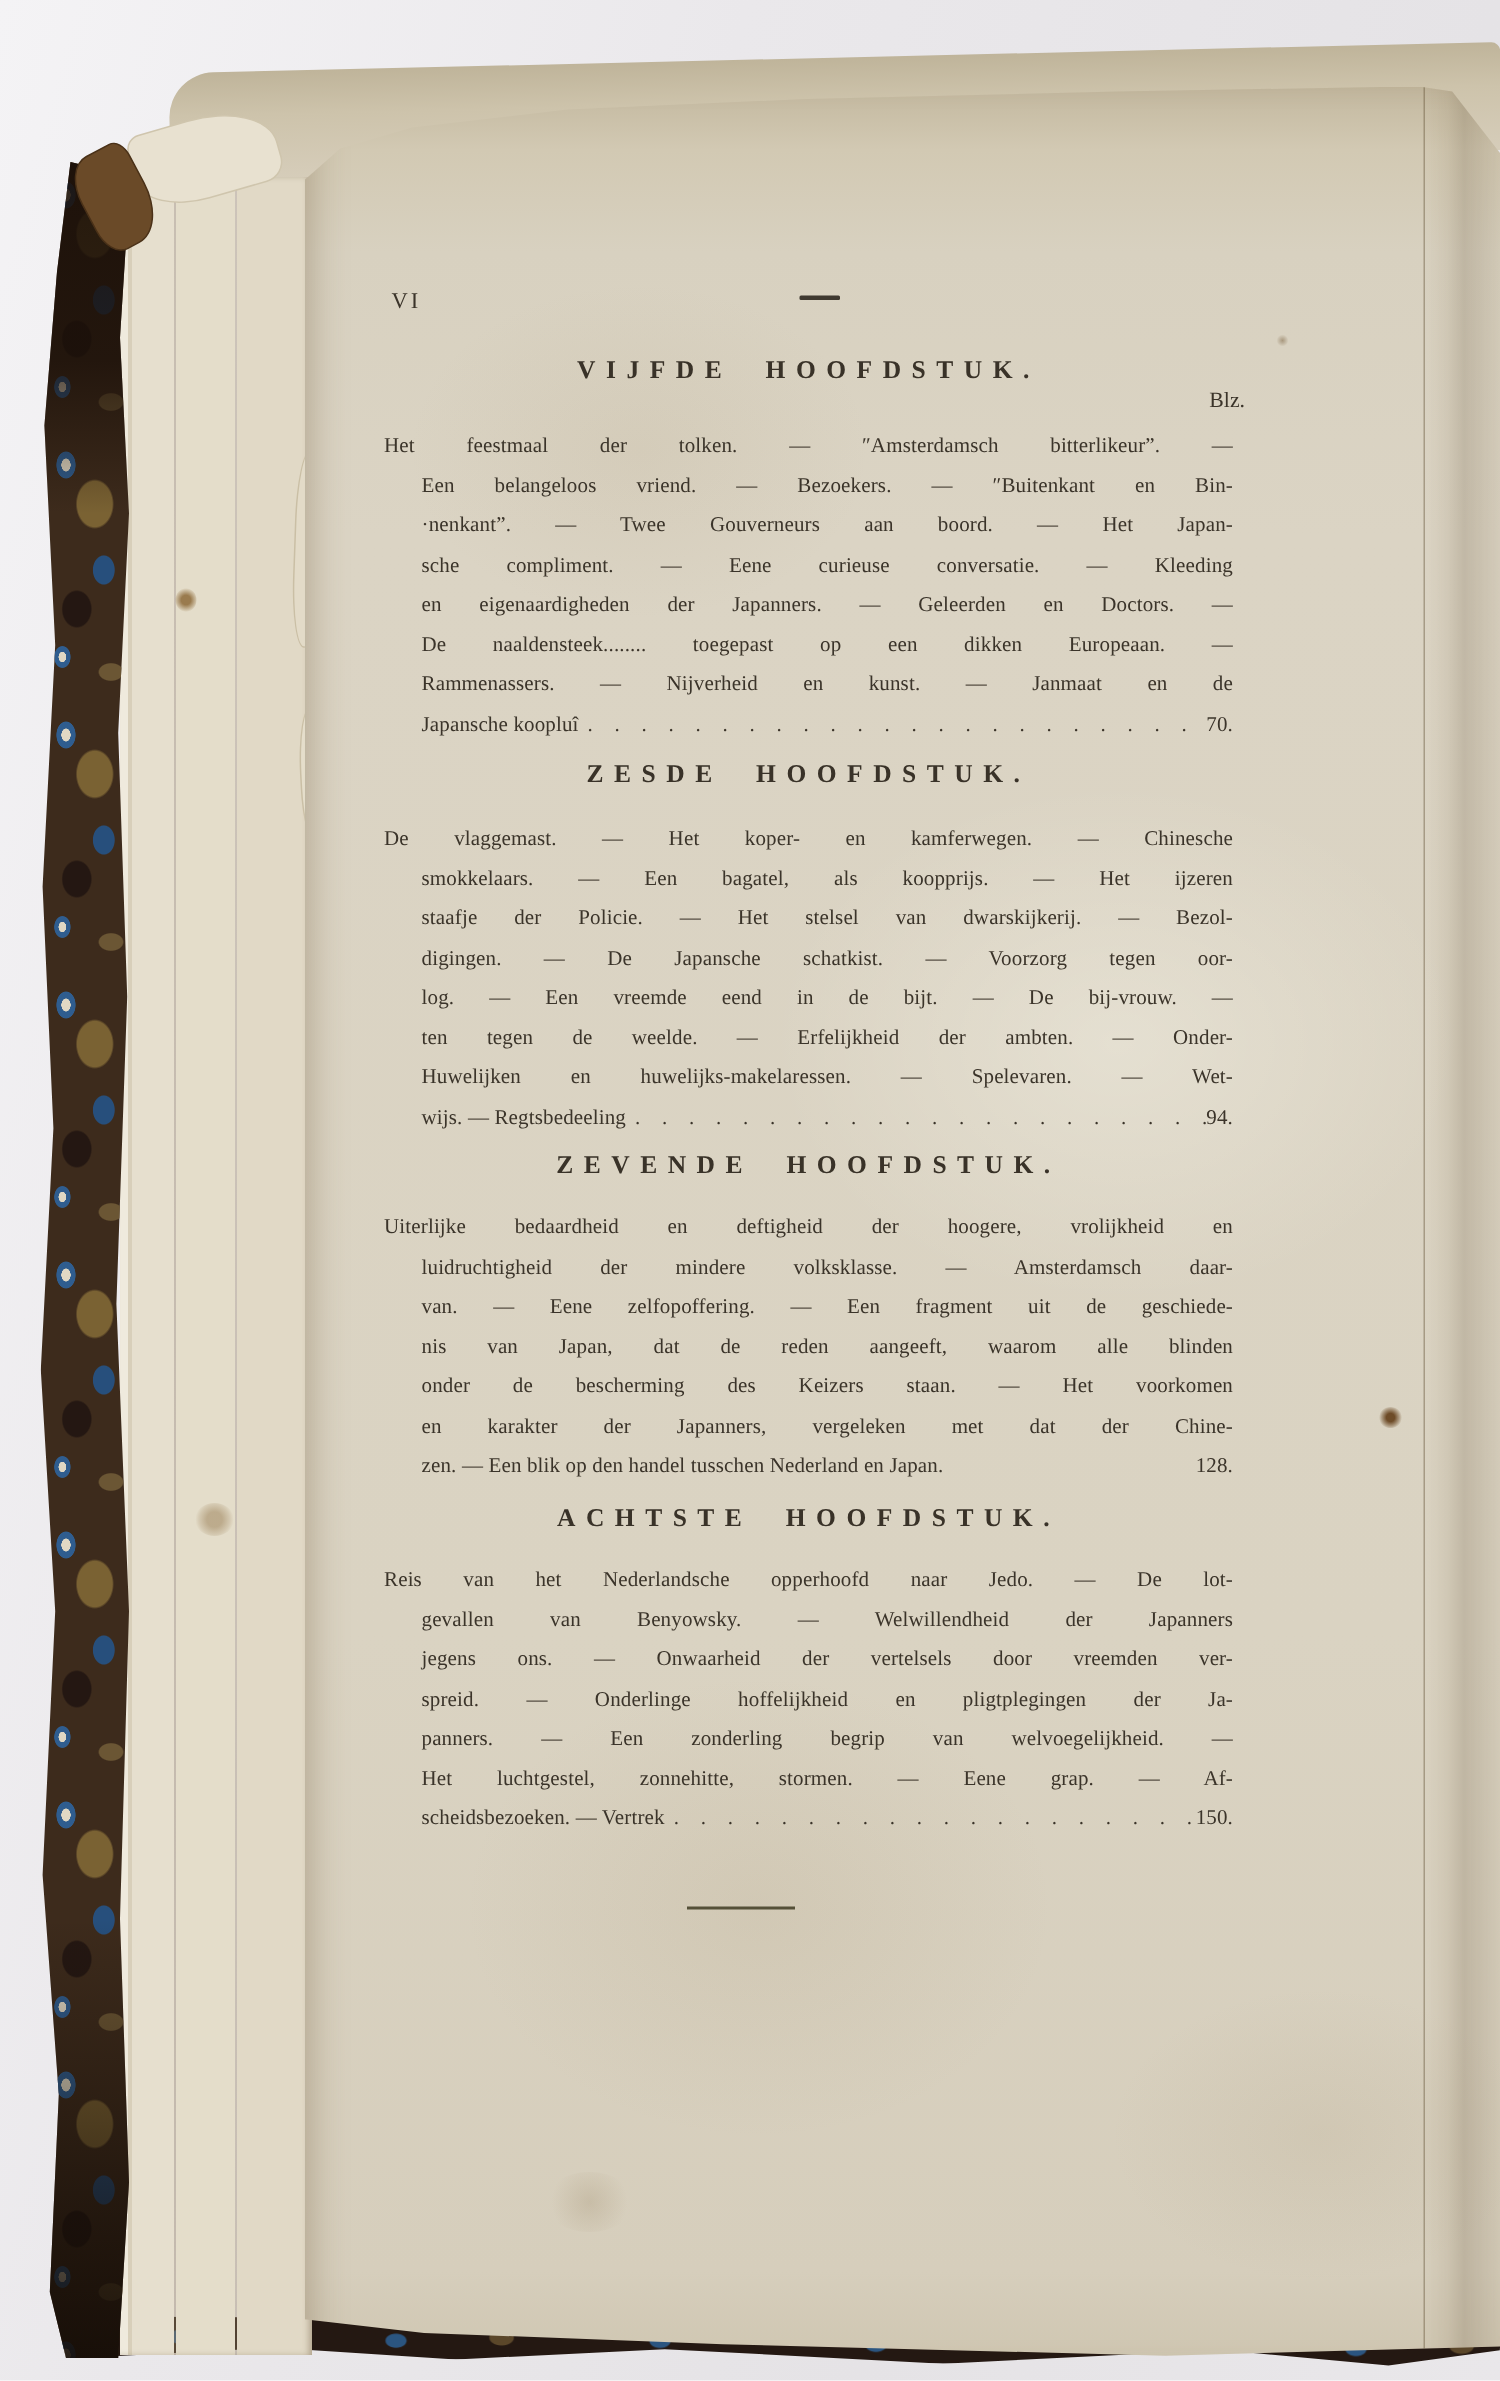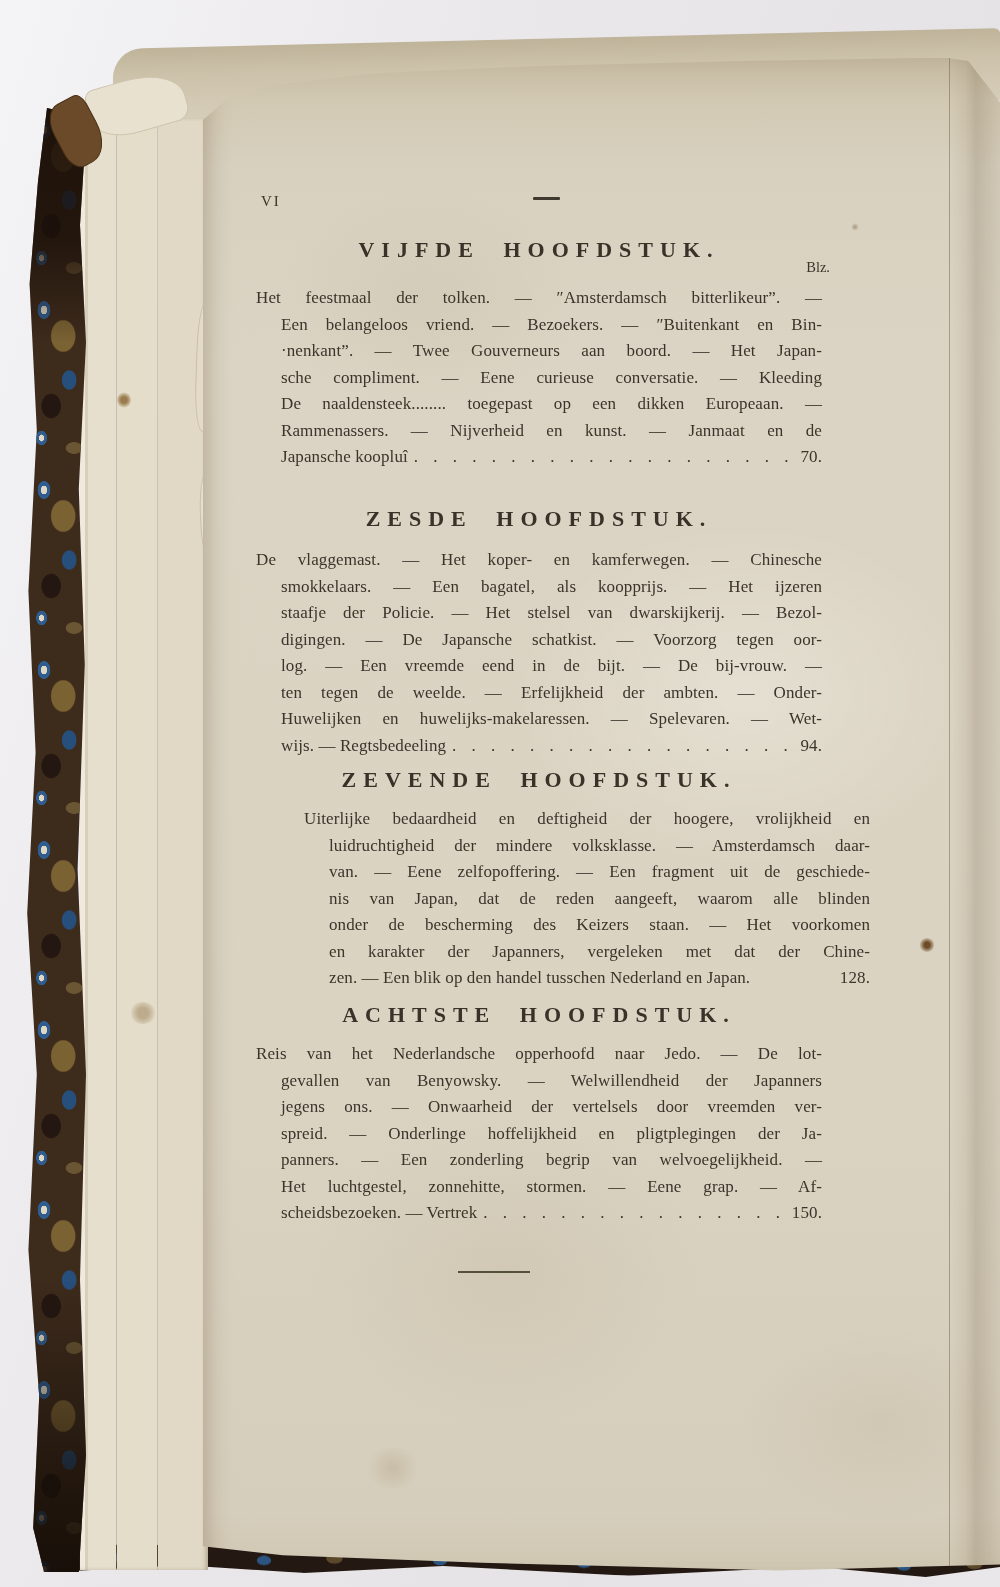--- a/index.html
+++ b/index.html
@@ -89,25 +89,25 @@
   .spot-d{left:160px;top:1390px;width:60px;height:40px;background:radial-gradient(circle,rgba(148,126,90,.22),transparent 70%);}
   .spot-e{left:648px;top:165px;width:8px;height:8px;background:radial-gradient(circle,rgba(120,95,60,.5),transparent 70%);}
 
   
   .txt{color:#3b342a;}
   .folio{position:absolute;left:58px;top:135px;font-size:15px;letter-spacing:2px;}
   .header-dash{position:absolute;left:330px;top:139px;width:27px;height:3px;background:#3f3930;border-radius:1px;}
   .blz{position:absolute;left:53px;width:574px;text-align:right;font-size:14.5px;top:201px;}
   .chapter-heading{
     position:absolute;left:53px;width:566px;text-align:center;
-    font-size:22px;font-weight:bold;letter-spacing:7px;word-spacing:11px;color:#393228;
+    font-size:17px;font-weight:bold;letter-spacing:7px;word-spacing:11px;color:#393228;
   }
   .h1{top:179px;} .h2{top:448px;} .h3{top:709px;} .h4{top:944px;}
-  .entry{position:absolute;left:53px;width:566px;font-size:17px;line-height:26.5px;letter-spacing:.1px;}
-  .e1{top:227px;} .e2{top:489px;} .e3{top:748px;margin-left:48px;} .e4{top:983px;}
+  .entry{position:absolute;left:53px;width:566px;font-size:14px;line-height:26.5px;letter-spacing:.1px;}
+  .e1{top:227px;} .e2{top:489px;} .e3{top:748px;} .e4{top:983px;}
   .line{text-align:justify;text-align-last:justify;white-space:nowrap;}
   .line.cont{padding-left:25px;}
   .line.final{display:flex;align-items:baseline;padding-left:25px;text-align:left;text-align-last:left;}
   .line.final .ltext{white-space:nowrap;}
   .dots{flex:1;overflow:hidden;white-space:nowrap;letter-spacing:5.5px;padding:0 6px;}
   .pnum{white-space:nowrap;}
   .end-rule{position:absolute;left:255px;top:1213px;width:72px;height:2px;background:#555038;}
 </style>
 </head>
 <body>
@@ -142,20 +142,21 @@
     <div class="txt folio">VI</div>
     <div class="header-dash"></div>
     <div class="txt blz">Blz.</div>
 
     <div class="txt chapter-heading h1">VIJFDE HOOFDSTUK.</div>
     <div class="txt entry e1">
       <div class="line">Het feestmaal der tolken. — ″Amsterdamsch bitterlikeur”. —</div>
       <div class="line cont">Een belangeloos vriend. — Bezoekers. — ″Buitenkant en Bin-</div>
       <div class="line cont">·nenkant”. — Twee Gouverneurs aan boord. — Het Japan-</div>
       <div class="line cont">sche compliment. — Eene curieuse conversatie. — Kleeding</div>
+      <div class="line cont">en eigenaardigheden der Japanners. — Geleerden en Doctors. —</div>
       <div class="line cont">De naaldensteek........ toegepast op een dikken Europeaan. —</div>
       <div class="line cont">Rammenassers. — Nijverheid en kunst. — Janmaat en de</div>
       <div class="line final">
         <span class="ltext">Japansche koopluî</span>
         <span class="dots">. . . . . . . . . . . . . . . . . . . . . . . . . . . . . .</span>
         <span class="pnum">70.</span>
       </div>
     </div>
 
     <div class="txt chapter-heading h2">ZESDE HOOFDSTUK.</div>

